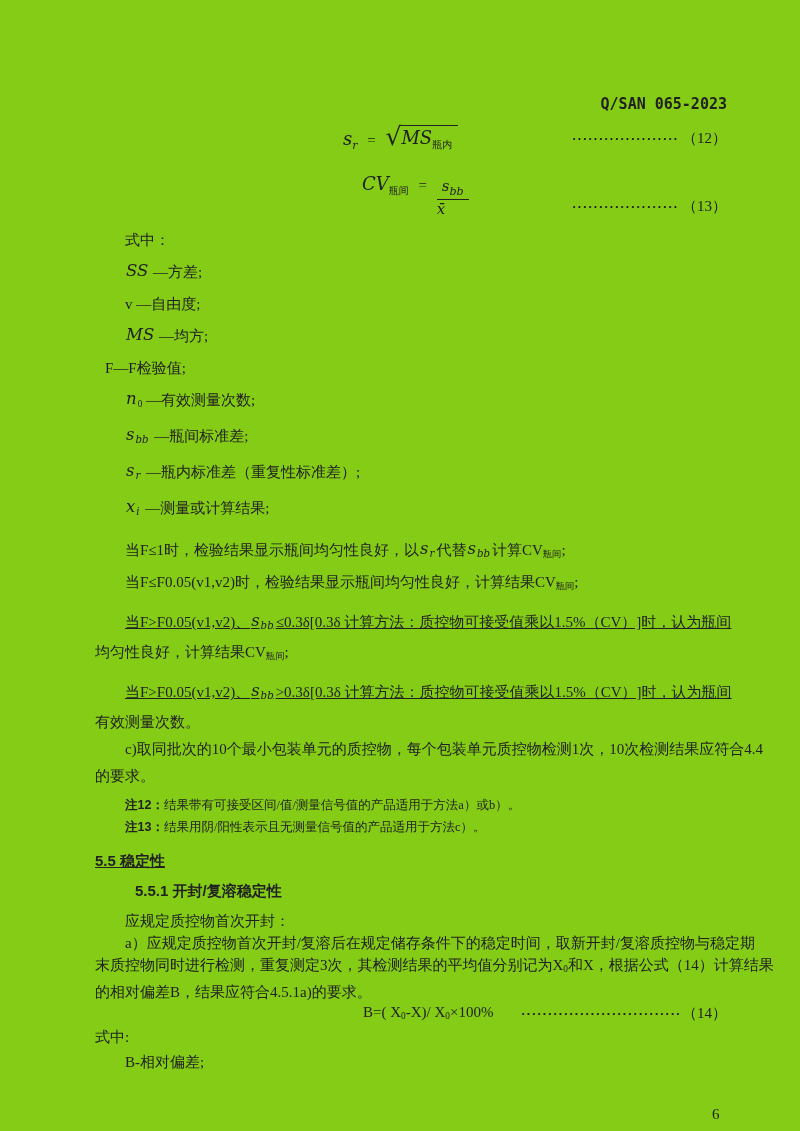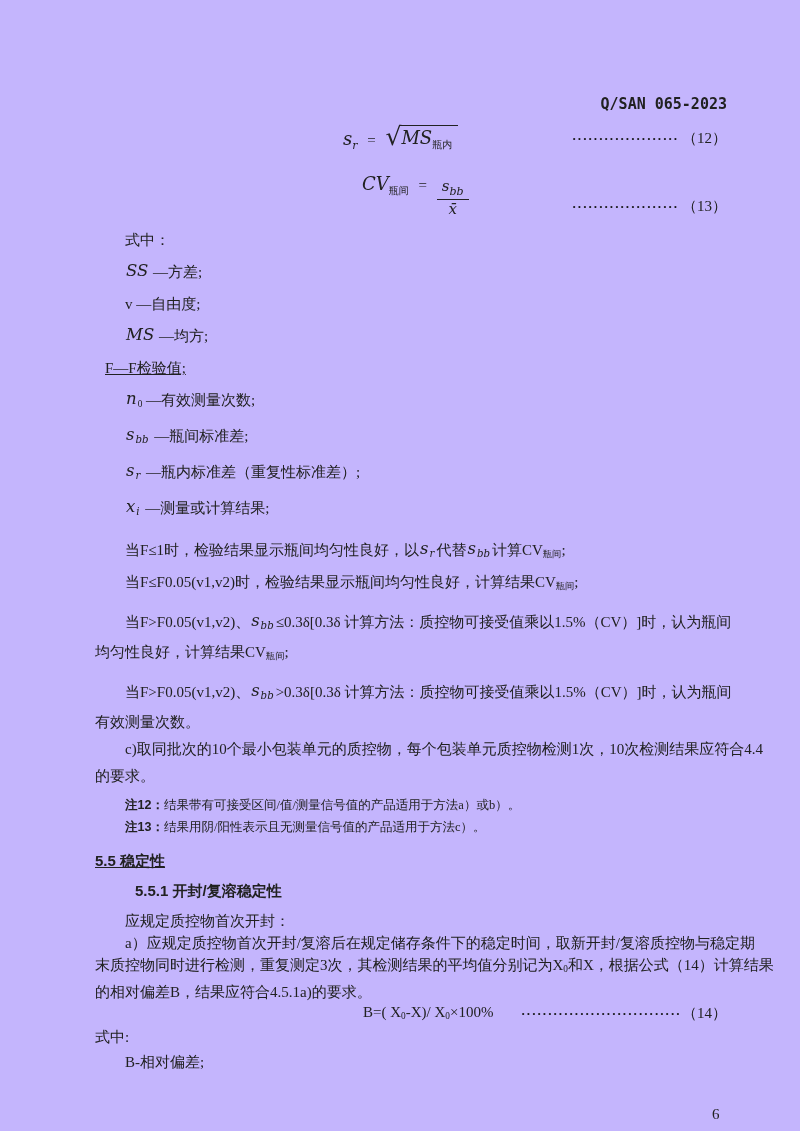--- a/index.html
+++ b/index.html
@@ -1,20 +1,20 @@
 <!DOCTYPE html>
 <html><head>
 <meta charset="utf-8">
 <style>
   * { margin:0; padding:0; box-sizing:border-box; }
   html,body { background:#ffffff; }
   .page {
     position:relative;
     width:800px; height:1131px;
-    background:#c4b5fd;
+    background:#84cc16;
     color:#212121;
     font-family:"Liberation Serif","DejaVu Serif",serif;
     font-size:15px;
     padding:0 73px 0 95px;
     overflow:hidden;
   }
   .header {
     padding-top:95px;
     text-align:right;
     font-family:"DejaVu Sans Mono","Liberation Mono",monospace;
@@ -37,28 +37,28 @@
   .fnum { margin-left:3px; font-size:15px; white-space:nowrap; }
   
   .mvar { font-family:"DejaVu Serif","Liberation Serif",serif; font-style:italic; font-size:18px; }
   .mvar.sm { font-size:15px; }
   .msub { font-family:"DejaVu Serif","Liberation Serif",serif; font-style:italic; font-size:11px; vertical-align:-4px; }
   .msub.cjk { font-style:normal; font-size:10px; }
   .meq { margin:0 6px; }
   .rad { display:inline-flex; align-items:flex-start; }
   .rad-sign { font-size:25px; line-height:24px; font-family:"DejaVu Sans",sans-serif; }
   .rad-body { border-top:1.5px solid #222; margin-left:-2px; padding:1px 6px 0 2px; }
-  .frac { display:inline-flex; flex-direction:column; align-items:center; line-height:1.15; transform:translateY(1px); }
+  .frac { display:inline-flex; flex-direction:column; line-height:1.15; transform:translateY(1px); }
   .frac-num { border-bottom:1.5px solid #222; padding:0 5px 1px; }
   .frac-den { padding-top:1px; }
   
   .line { white-space:nowrap; }
   .line.ind { padding-left:30px; }
-  .line.ind-s { padding-left:10px;text-decoration:underline; }
-  .line.gap { margin-top:8px; }
+  .line.ind-s { padding-left:10px; }
+  .line.gap { margin-top:8px;text-decoration:underline; }
   .sym-list { margin-top:4px; }
   .sym-list .line { line-height:32px; }
   .para-block { margin-top:8px; }
   .para-block .line { line-height:27px; }
   .notes { margin-top:4px; font-size:12.5px; }
   .notes .line { line-height:22px; }
   .heading {
     font-family:"Liberation Sans","DejaVu Sans",sans-serif;
     font-weight:700; font-size:15px; line-height:22px;
   }

